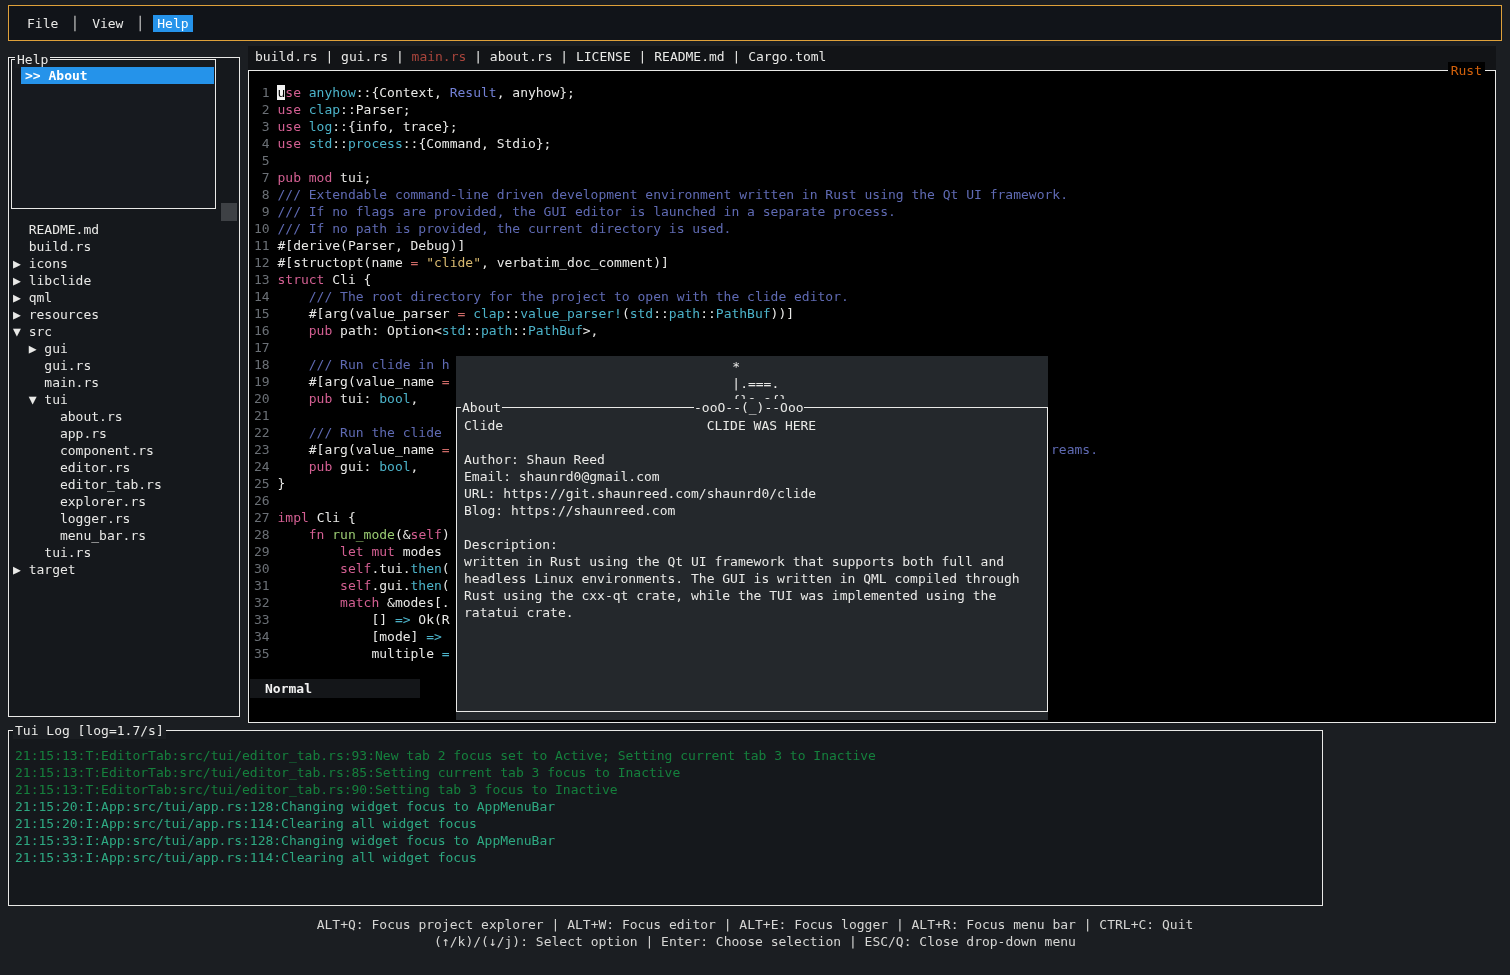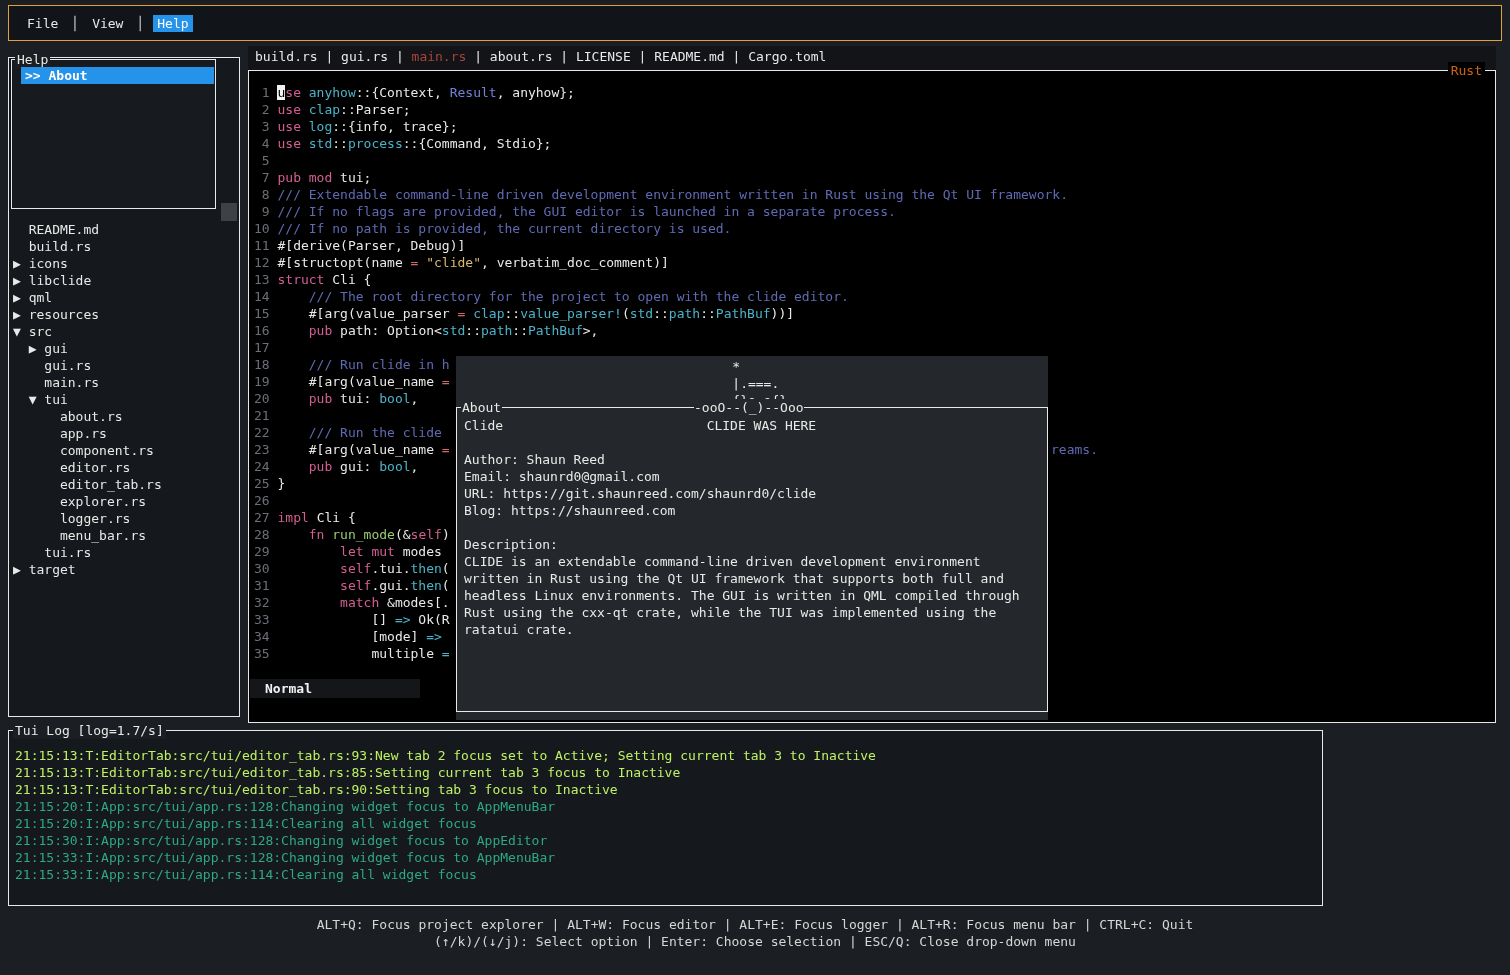--- a/index.html
+++ b/index.html
@@ -74,21 +74,21 @@
   #popup-border-art { position:absolute; left:237px; top:-9px; background:#24282c; }
   #popup-content { position:absolute; left:7px; top:9px; }
   .pp-line { height:17px; white-space:pre; }
 
   
   #log-panel { left:8px; top:730px; width:1315px; height:176px;
     border:1px solid #e9e9e7; background:#15181c; }
   #log-title { position:absolute; left:4px; top:-9px; background:#1b1e22; padding:0 2px; }
   #log-lines { position:absolute; left:6px; top:16px; }
   .log-line { height:17px; white-space:pre; }
-  .log-line.trace { color:#bef264; }
+  .log-line.trace { color:#15803d; }
   .log-line.info  { color:#2ea982; }
 
   
   .help-line { left:0; width:1510px; text-align:center; color:#d6d6d4; white-space:pre; }
   #help-line-1 { top:916px; }
   #help-line-2 { top:933px; }
 </style>
 </head>
 <body>
 
@@ -189,39 +189,37 @@
         <span id="popup-border-art">-ooO--(_)--Ooo</span>
         <div id="popup-content">
             <div class="pp-line">Clide                          CLIDE WAS HERE</div>
             <div class="pp-line"></div>
             <div class="pp-line">Author: Shaun Reed</div>
             <div class="pp-line">Email: shaunrd0@gmail.com</div>
             <div class="pp-line">URL: https://git.shaunreed.com/shaunrd0/clide</div>
             <div class="pp-line">Blog: https://shaunreed.com</div>
             <div class="pp-line"></div>
             <div class="pp-line">Description:</div>
-            <div class="pp-line">CLIDE is an extendable command-line driven development environment</div>
             <div class="pp-line">written in Rust using the Qt UI framework that supports both full and</div>
             <div class="pp-line">headless Linux environments. The GUI is written in QML compiled through</div>
             <div class="pp-line">Rust using the cxx-qt crate, while the TUI was implemented using the</div>
             <div class="pp-line">ratatui crate.</div>
           </div>
       </div>
     </div>
   </div>
 
   <div id="log-panel" class="abs">
     <span id="log-title">Tui Log [log=1.7/s]</span>
     <div id="log-lines">
         <div class="log-line trace">21:15:13:T:EditorTab:src/tui/editor_tab.rs:93:New tab 2 focus set to Active; Setting current tab 3 to Inactive</div>
         <div class="log-line trace">21:15:13:T:EditorTab:src/tui/editor_tab.rs:85:Setting current tab 3 focus to Inactive</div>
         <div class="log-line trace">21:15:13:T:EditorTab:src/tui/editor_tab.rs:90:Setting tab 3 focus to Inactive</div>
         <div class="log-line info">21:15:20:I:App:src/tui/app.rs:128:Changing widget focus to AppMenuBar</div>
         <div class="log-line info">21:15:20:I:App:src/tui/app.rs:114:Clearing all widget focus</div>
-        <div class="log-line info">21:15:30:I:App:src/tui/app.rs:128:Changing widget focus to AppEditor</div>
         <div class="log-line info">21:15:33:I:App:src/tui/app.rs:128:Changing widget focus to AppMenuBar</div>
         <div class="log-line info">21:15:33:I:App:src/tui/app.rs:114:Clearing all widget focus</div>
       </div>
   </div>
 
   <div id="help-line-1" class="abs help-line">ALT+Q: Focus project explorer | ALT+W: Focus editor | ALT+E: Focus logger | ALT+R: Focus menu bar | CTRL+C: Quit</div>
   <div id="help-line-2" class="abs help-line">(↑/k)/(↓/j): Select option | Enter: Choose selection | ESC/Q: Close drop-down menu</div>
 
 </div>
 

